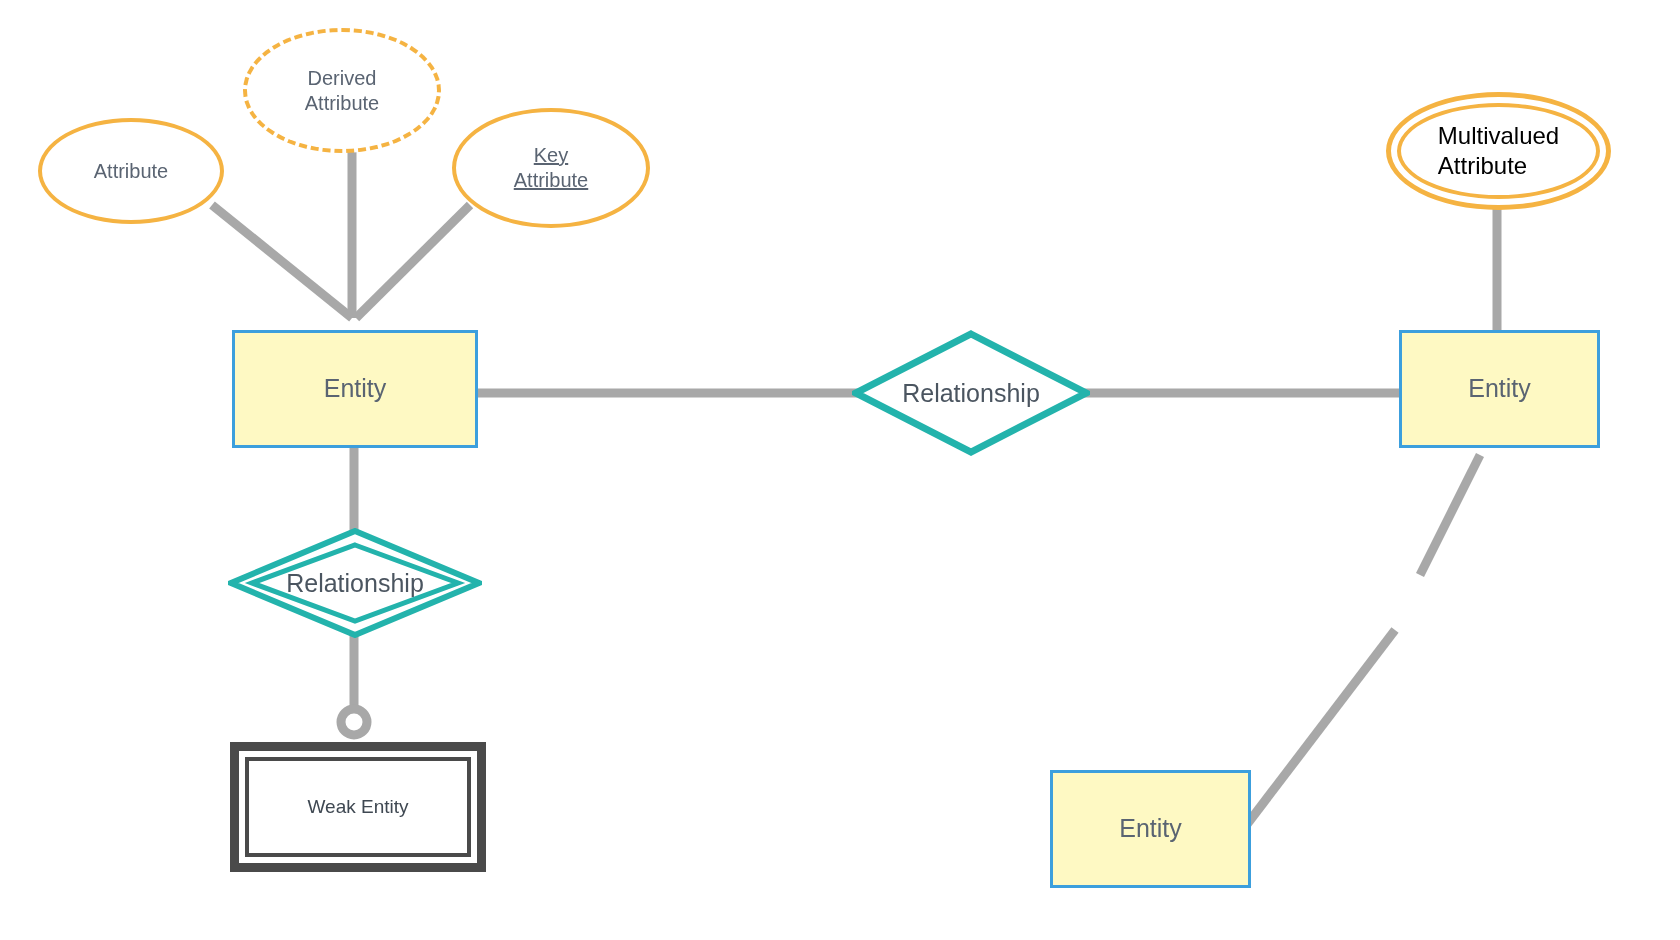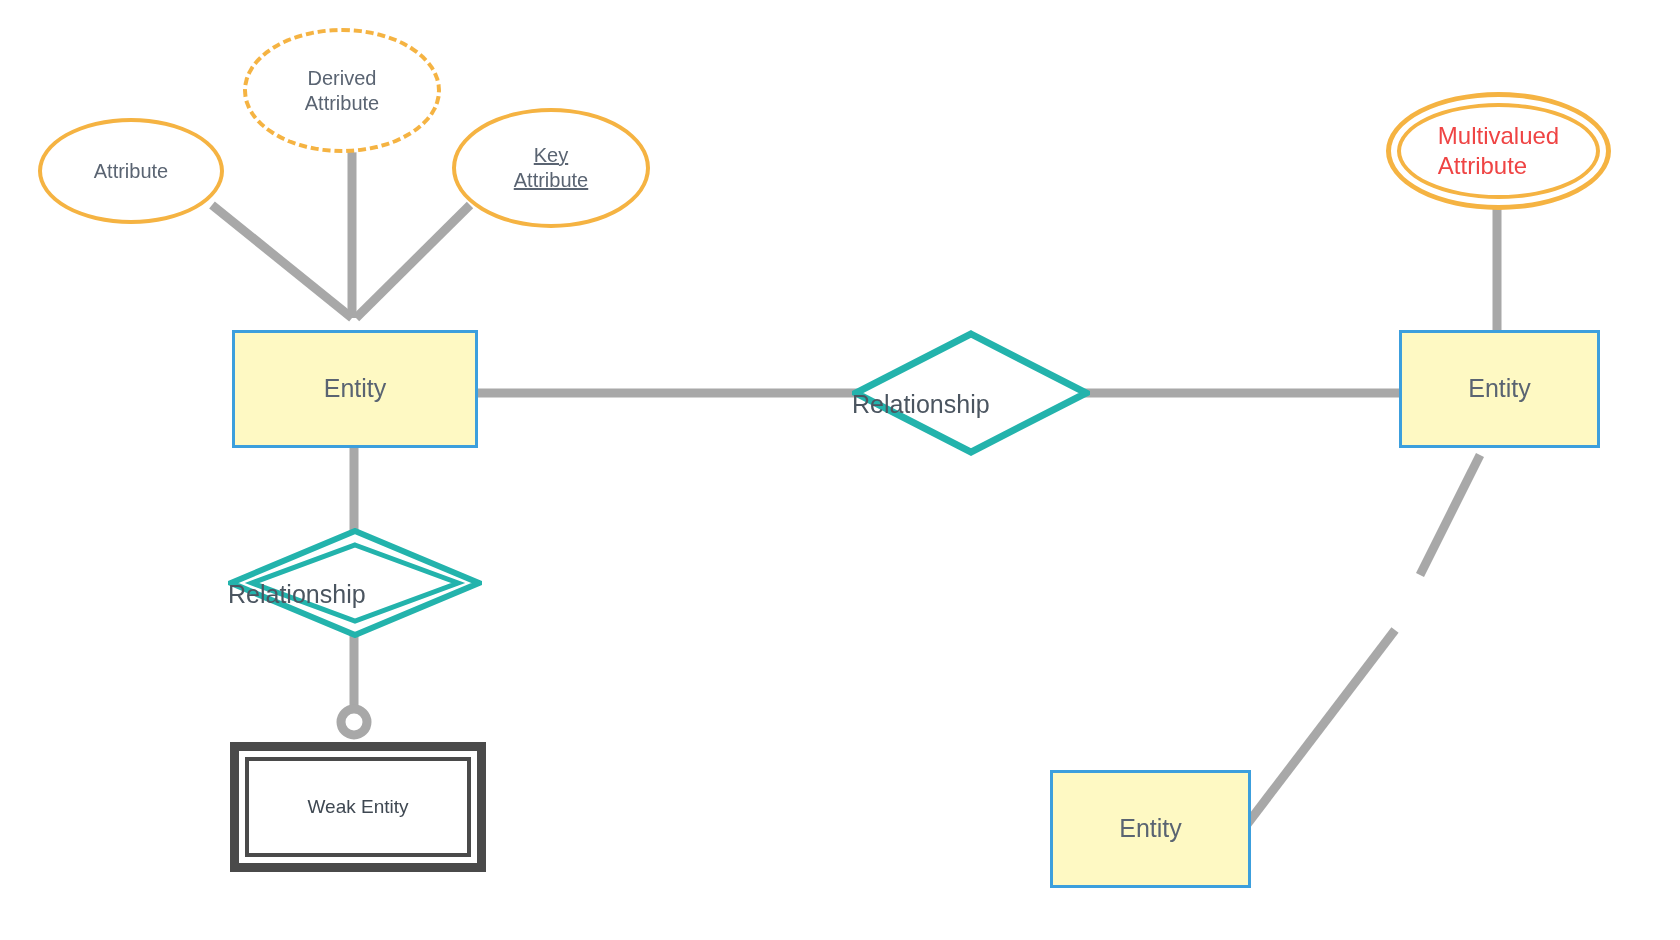--- a/index.html
+++ b/index.html
@@ -86,36 +86,37 @@
   .attr-mv-inner {
     box-sizing: border-box;
     width: 100%;
     height: 100%;
     background: #ffffff;
     border: 4px solid #f5b342;
     border-radius: 50%;
     display: flex;
     align-items: center;
     justify-content: center;
-    color: #ef4444;
+    color: #000000;
     font-size: 24px;
     line-height: 1.25;
   }
 
   
   .diamond-wrap {
     position: absolute;
   }
   .diamond-wrap svg { display: block; }
   .diamond-label {
     position: absolute;
-    left: 0; top: 11px;
+    left: 0; top: 0;
     width: 100%; height: 100%;
     display: flex;
     align-items: center;
+    justify-content: center;
     color: #4b5560;
     font-size: 25px;
     pointer-events: none;
   }
 
   
   .isa-wrap { position: absolute; }
   .isa-wrap svg { display: block; }
   .isa-label {
     position: absolute;

